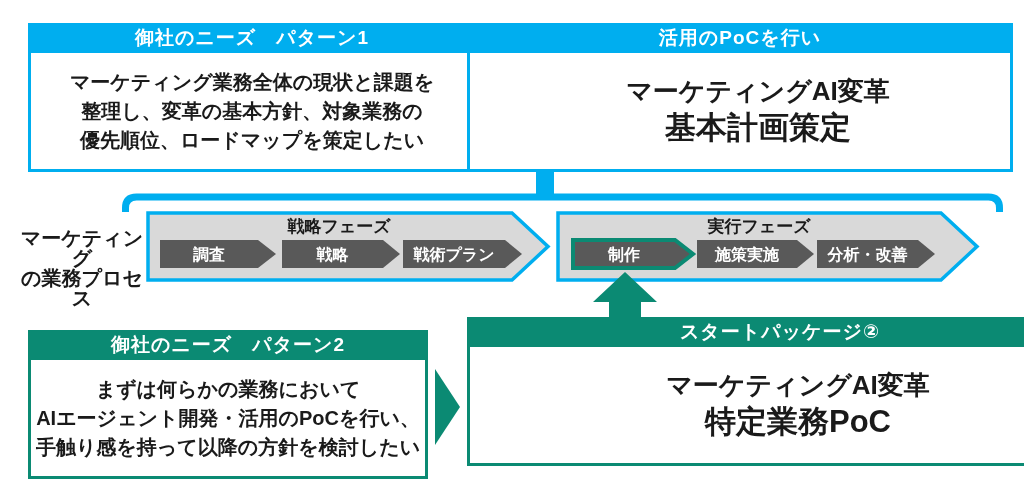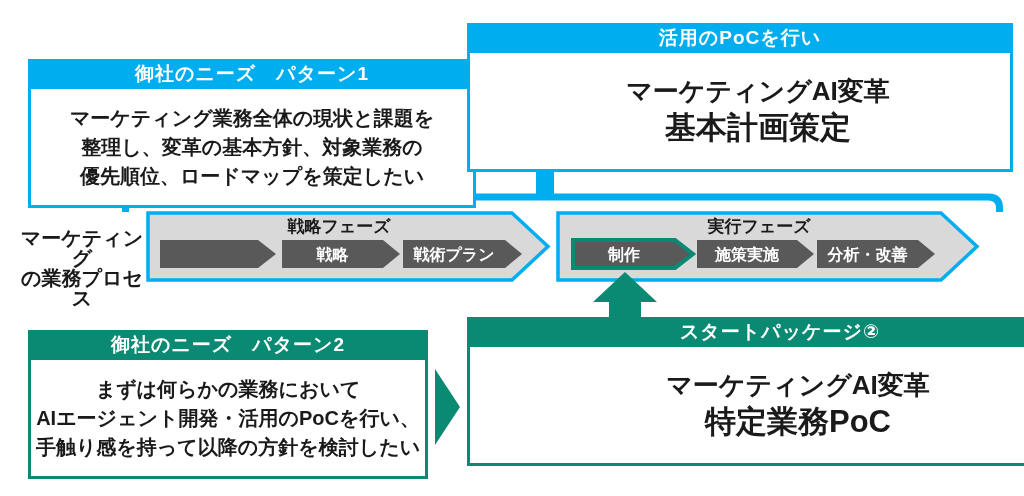--- a/index.html
+++ b/index.html
@@ -62,21 +62,21 @@
     <polygon points="282,240 383,240 400,254 383,268 282,268" fill="#595959"></polygon>
     <polygon points="403,240 505,240 522,254 505,268 403,268" fill="#595959"></polygon>
 
     <polygon points="573,240 675,240 693,254 675,268 573,268" fill="#595959" stroke="#0B8A73" stroke-width="4"></polygon>
     <polygon points="697,240 797,240 814,254 797,268 697,268" fill="#595959"></polygon>
     <polygon points="817,240 918,240 935,254 918,268 817,268" fill="#595959"></polygon>
 
     <polygon points="625,272 657,302 641,302 641,331 609,331 609,302 593,302" fill="#0B8A73"></polygon>
   </svg>
 
-  <div class="box" style="left:28px;top:23px;width:448px;margin-top:36px;">
+  <div class="box" style="left:28px;top:23px;width:448px;">
     <div class="box-header cyan-header">御社のニーズ　パターン1</div>
     <div class="box-body cyan-border needs-body">
       <div>マーケティング業務全体の現状と課題を</div>
       <div>整理し、変革の基本方針、対象業務の</div>
       <div>優先順位、ロードマップを策定したい</div>
     </div>
   </div>
 
   <div class="box" style="left:467px;top:23px;width:546px;">
     <div class="box-header cyan-header">活用のPoCを行い</div>
@@ -87,20 +87,21 @@
   </div>
 
   <div class="proc-label">
     <div>マーケティング</div>
     <div>の業務プロセス</div>
   </div>
 
   <div class="phase-title" style="left:148px;width:370px;">戦略フェーズ</div>
   <div class="phase-title" style="left:558px;width:390px;">実行フェーズ</div>
 
+  <div class="step-label" style="left:160px;width:98px;">調査</div>
   <div class="step-label" style="left:282px;width:101px;font-family:Liberation Serif, serif;">戦略</div>
   <div class="step-label" style="left:403px;width:102px;">戦術プラン</div>
   <div class="step-label" style="left:573px;width:102px;">制作</div>
   <div class="step-label" style="left:817px;width:101px;">分析・改善</div>
   <div class="step-label" style="left:697px;width:100px;">施策実施</div>
 
   <div class="box" style="left:28px;top:330px;width:400px;">
     <div class="box-header teal-header">御社のニーズ　パターン2</div>
     <div class="box-body teal-border needs-body">
       <div>まずは何らかの業務において</div>

